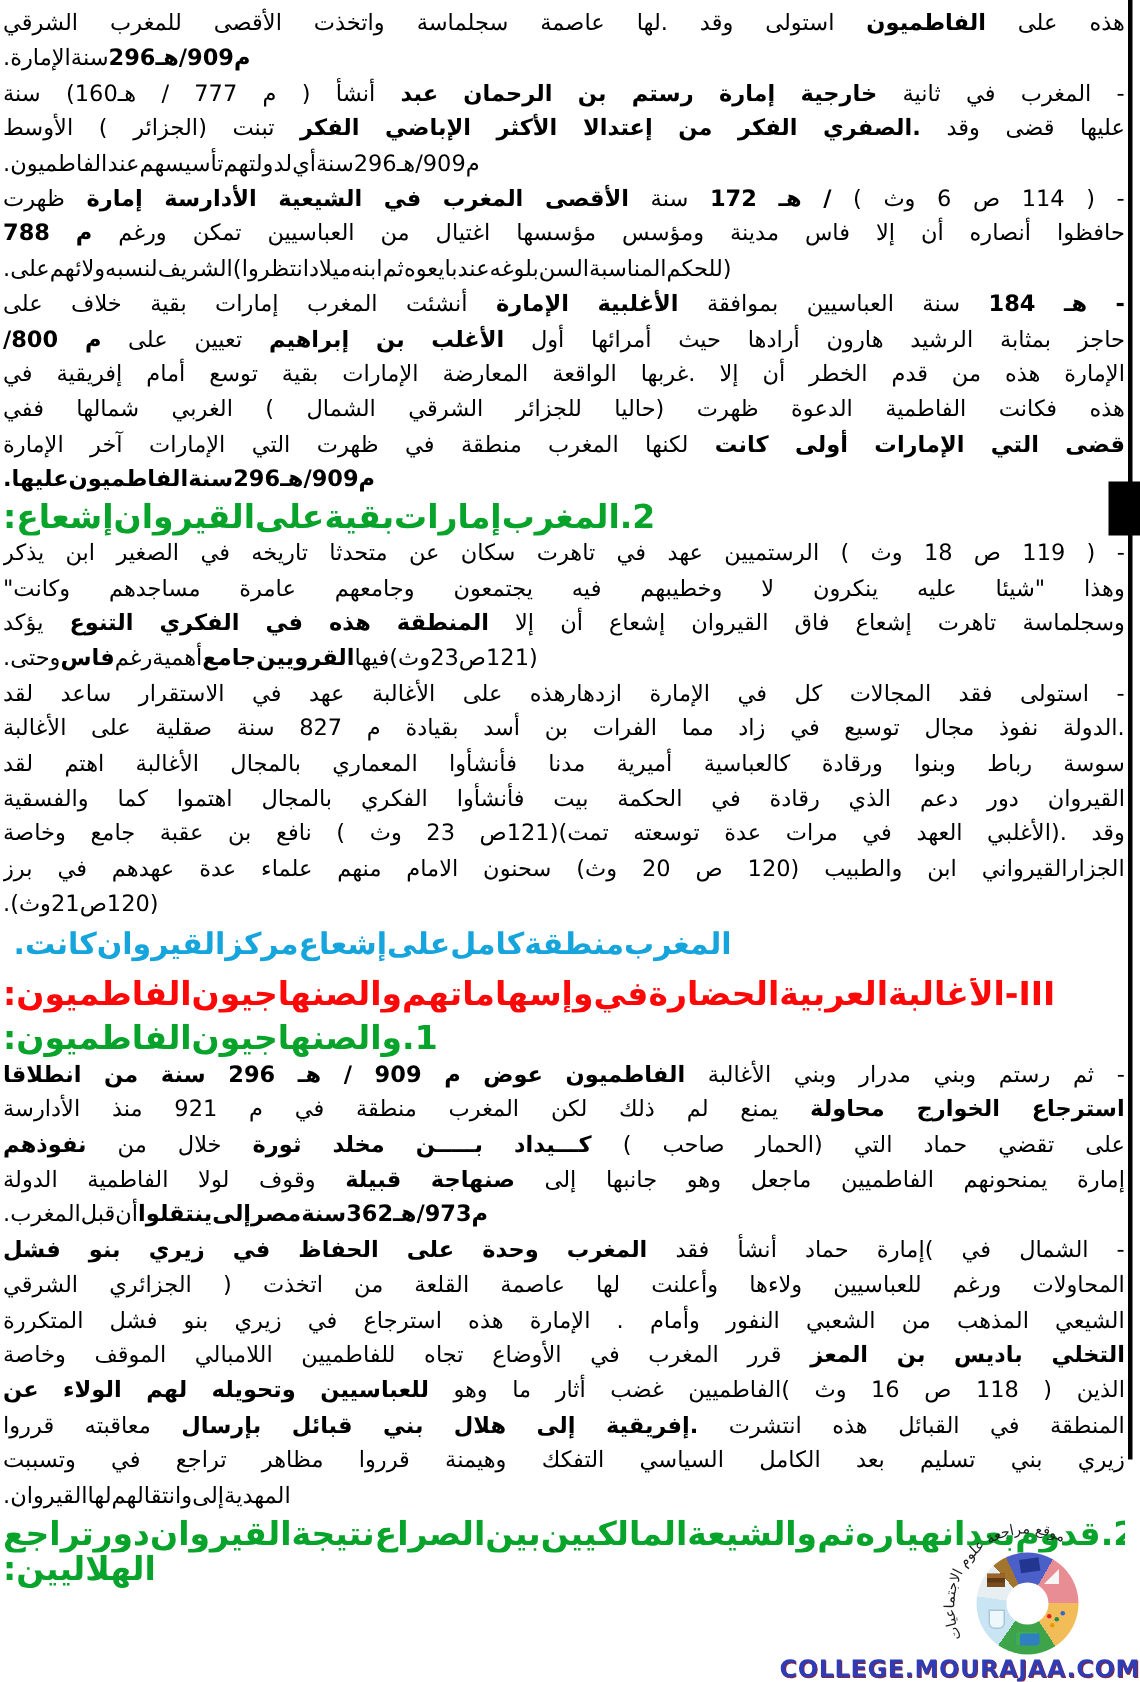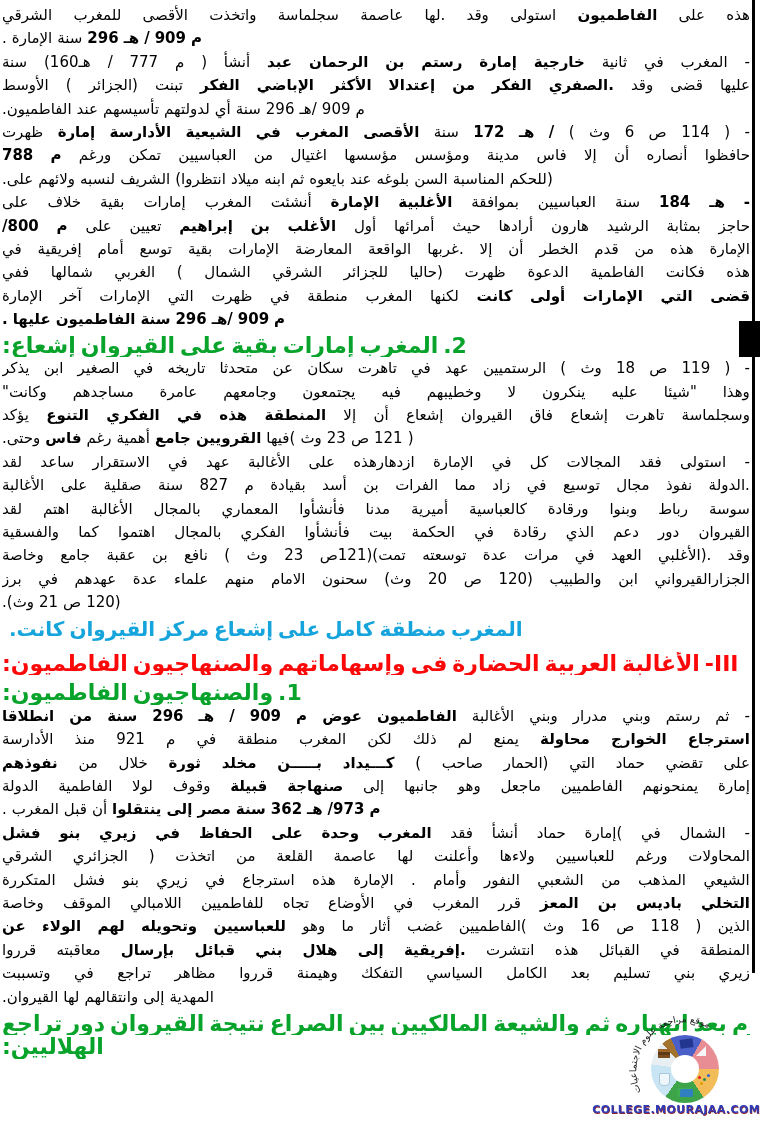--- a/index.html
+++ b/index.html
@@ -8,21 +8,21 @@
     background:#ffffff;
     font-family:"DejaVu Sans","Liberation Sans",sans-serif;
     font-size:15px;color:#000;
   }
   #doc{
     position:absolute;left:2px;top:4px;width:748px;
   }
   .block{margin:0;}
   .line{
     display:flex;flex-direction:row;align-items:flex-end;
-    gap:5px;line-height:23.4px;white-space:nowrap;overflow:hidden;
+    line-height:23.4px;white-space:nowrap;overflow:hidden;
     justify-content:flex-start;
   }
   .line.full{justify-content:space-between;}
   .line span{unicode-bidi:isolate;}
   .line span bdi{unicode-bidi:isolate;}
   .b{font-weight:bold;}
   .h-green .line span,.h-red .line span,.callout-blue .line span{font-weight:bold;}
   .h-green,.h-red{font-size:22px;}
   .callout-blue{font-size:20px;padding-left:7px;}
   .m-h2{margin-top:2px;}
@@ -40,21 +40,21 @@
   #logo .hole{position:absolute;left:20px;top:20px;right:20px;bottom:20px;background:#fff;border-radius:50%;}
   #logo .cap{position:absolute;left:29px;top:4px;width:13px;height:9px;background:#23368f;transform:rotate(-8deg);}
   #logo .books{position:absolute;left:7px;top:14px;width:12px;height:9px;background:#7a4a1f;box-shadow:inset 0 3px 0 #9c6428,inset 0 6px 0 #5e3916;}
   #logo .setsquare{position:absolute;left:45px;top:11px;width:0;height:0;border-left:10px solid transparent;border-bottom:10px solid #f6f6f6;}
   #logo .atom{position:absolute;left:47px;top:41px;width:3px;height:3px;border-radius:50%;background:#d22;box-shadow:5px 2px 0 #2b8a4a,9px -2px 0 #3366cc,2px 6px 0 #e89b00;}
   #logo .map{position:absolute;left:26px;top:53px;width:16px;height:9px;background:#2f7fc1;border-radius:2px;box-shadow:inset 3px 1px 0 #3fae4e;}
   #logo .flask{position:absolute;left:8px;top:38px;width:9px;height:11px;background:#eef7fb;border:1px solid #a8c8da;border-radius:0 0 4px 4px;}
   #arc-svg{position:absolute;left:607px;top:1016px;width:156px;height:92px;}
   #site-link{
     position:absolute;right:0px;top:1103px;
-    font-weight:bold;font-size:11px;letter-spacing:0.4px;
+    font-weight:bold;font-size:16px;letter-spacing:0.4px;
     color:#2e3cb8;text-shadow:0.6px 0.6px 0 #8a2430;
   }
 </style>
 </head>
 <body>
 
 <div id="doc">
     <div class="block p">
       <div class="line full">
         <span>الشرقي</span>

